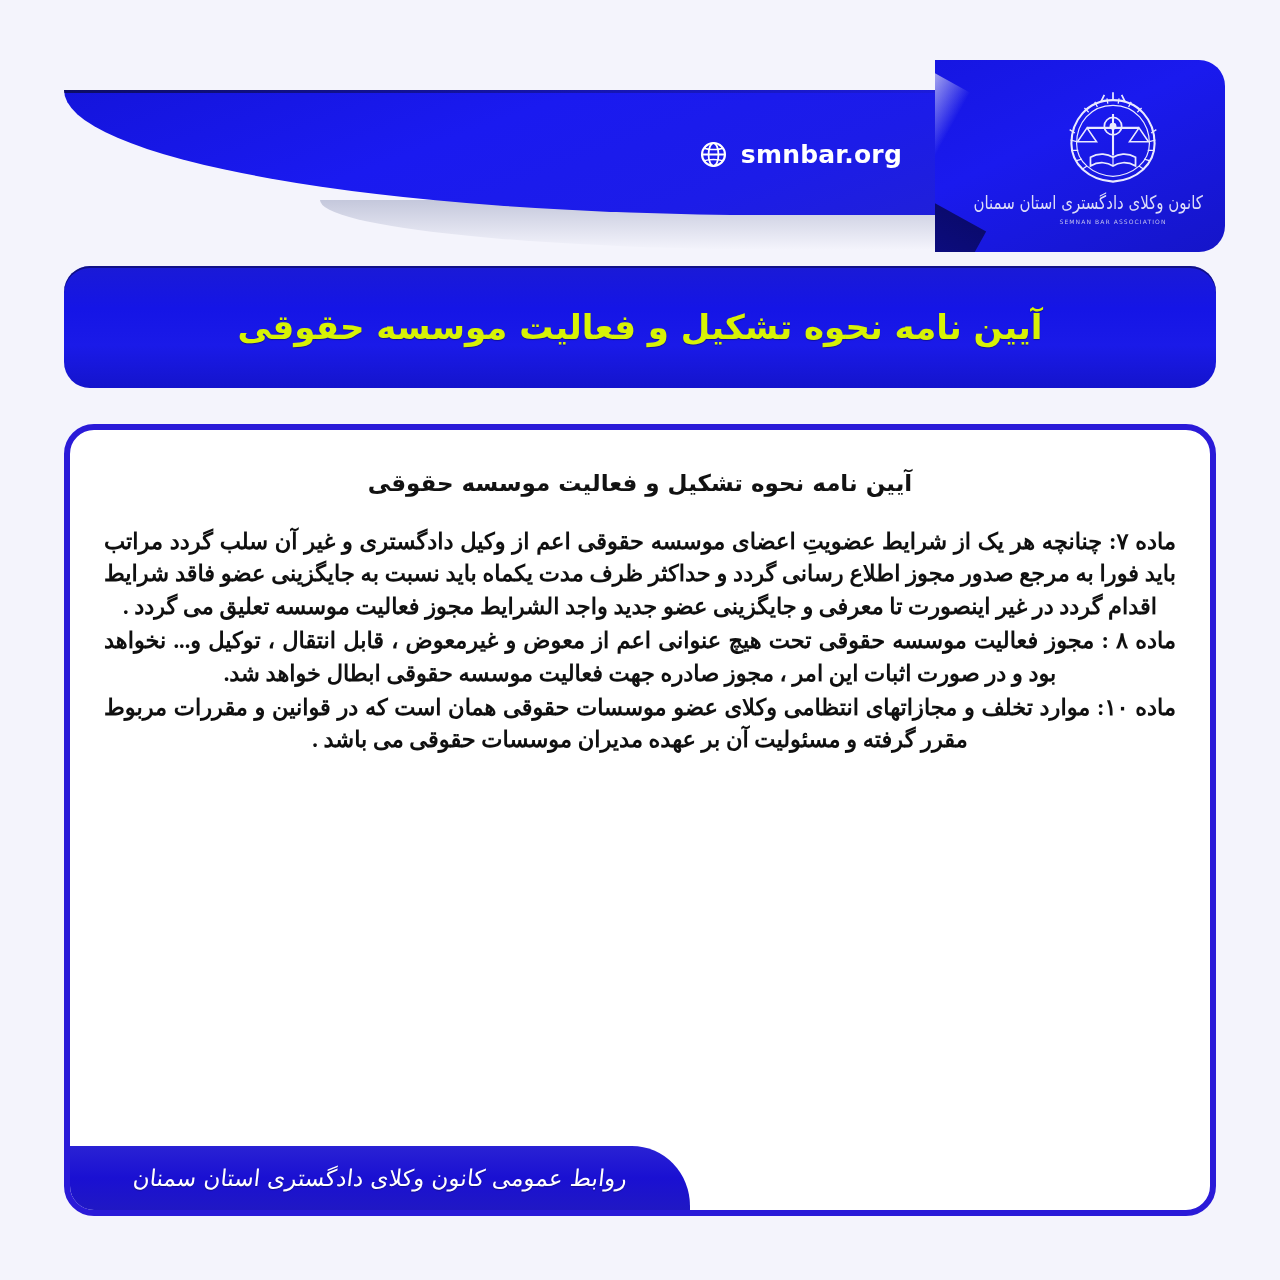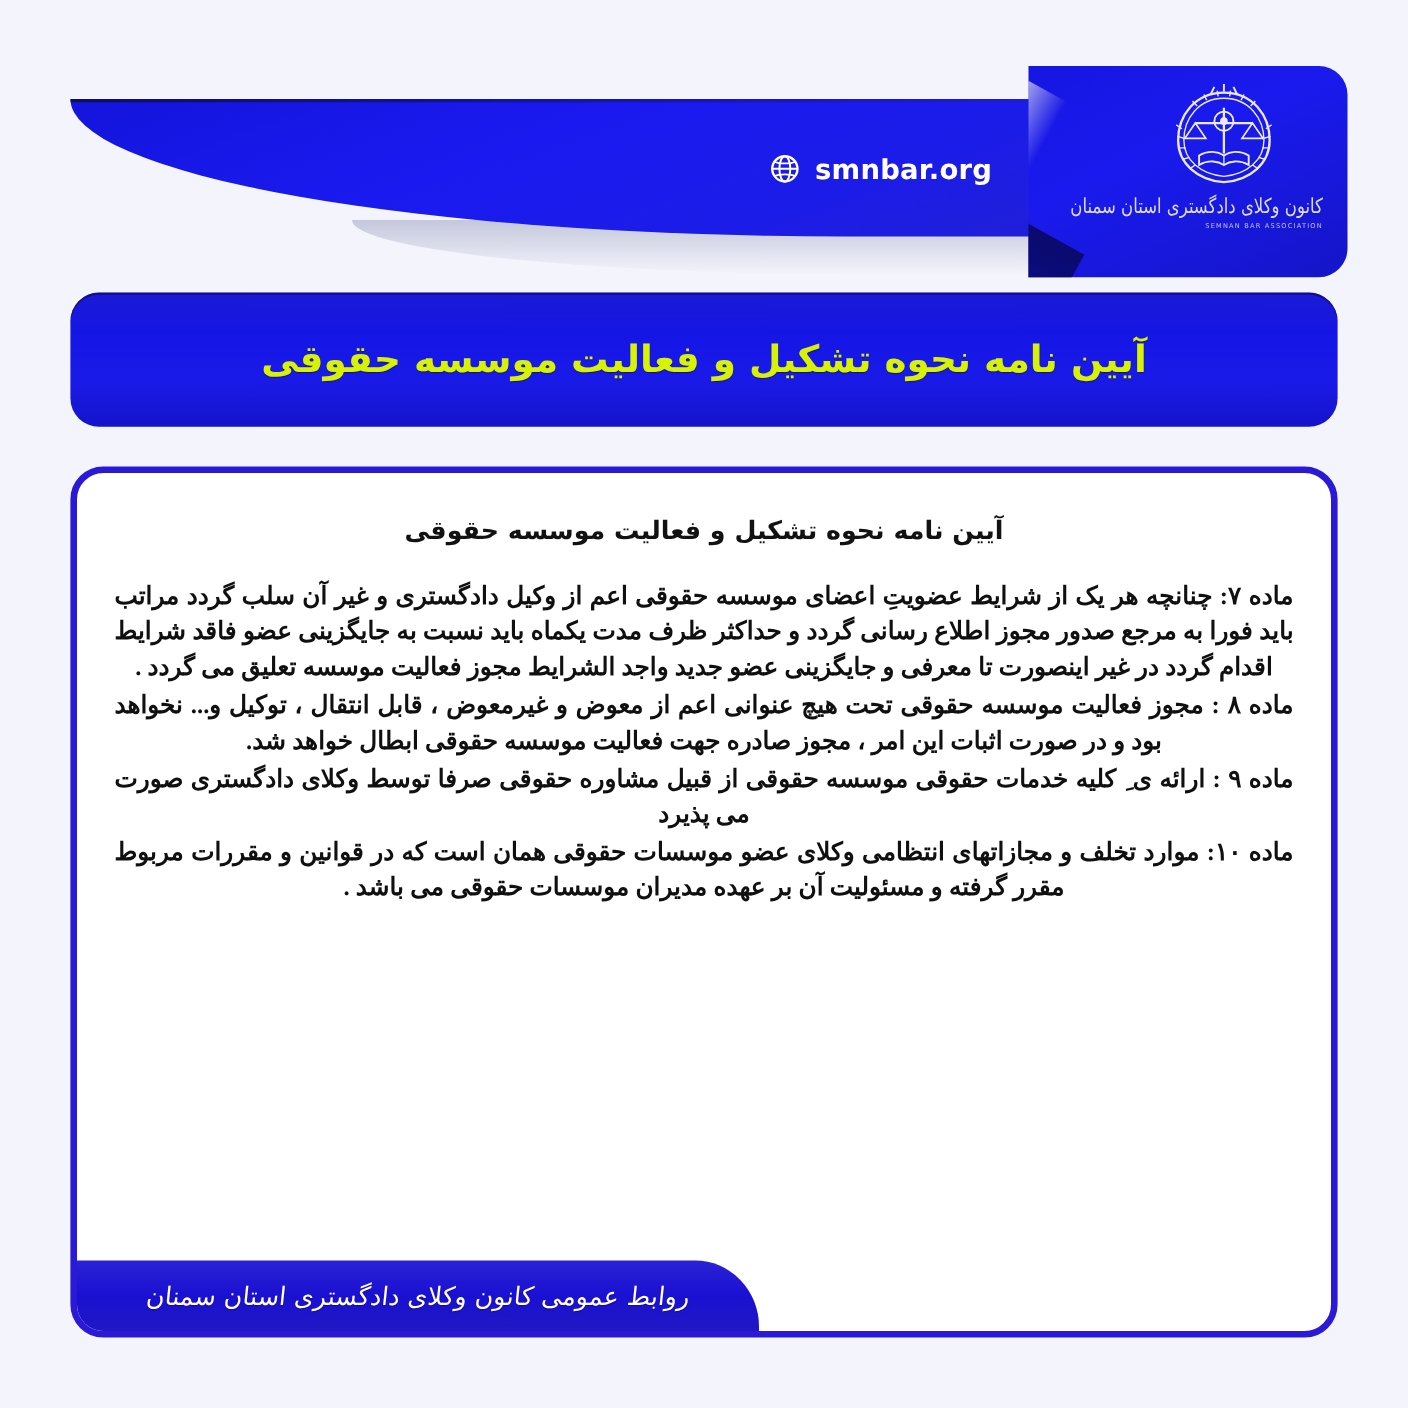--- a/index.html
+++ b/index.html
@@ -48,20 +48,21 @@
     top: 0;
     width: 100%;
     height: 3px;
     background: linear-gradient(90deg, rgba(12,12,80,.85), rgba(30,30,190,.25));
   }
   .url-inner {
     position: absolute;
     right: 62px;
     top: 50px;
     display: flex;
+    align-items: center;
     gap: 14px;
     direction: ltr;
   }
   .globe-icon {
     width: 27px;
     height: 27px;
     display: block;
   }
   .url-text {
     color: #ffffff;
@@ -114,23 +115,23 @@
     top: 60px;
     width: 230px;
     height: 230px;
     background: linear-gradient(180deg, #0a0a6e, #1414c0);
     transform: rotate(29deg);
     transform-origin: top left;
   }
   .logo-wrap {
     position: absolute;
     right: 22px;
-    top: 12px;
+    top: 28px;
     width: 180px;
-    text-align: right;
+    text-align: center;
     z-index: 3;
   }
   .logo-emblem {
     width: 104px;
     height: 104px;
     margin: 0 auto;
     display: block;
   }
   .logo-fa {
     margin-top: 2px;
@@ -295,21 +296,20 @@
   <div class="title-bar">
     <div class="title-text">آیین نامه نحوه تشکیل و فعالیت موسسه حقوقی</div>
   </div>
 
   <div class="card">
     <div class="card-body">
       <div class="doc-heading">آیین نامه نحوه تشکیل و فعالیت موسسه حقوقی</div>
 
       <p class="para">ماده ۷: چنانچه هر یک از  شرایط عضویتِ اعضای موسسه حقوقی اعم از وکیل دادگستری و غیر آن  سلب گردد مراتب باید فورا به مرجع صدور مجوز اطلاع رسانی گردد و  حداکثر ظرف مدت یکماه باید نسبت به جایگزینی عضو فاقد شرایط اقدام گردد در غیر اینصورت تا معرفی و جایگزینی عضو جدید واجد الشرایط مجوز فعالیت موسسه تعلیق می گردد .</p>
       <p class="para">ماده ۸ : مجوز فعالیت موسسه حقوقی تحت هیچ عنوانی اعم از معوض و غیرمعوض ، قابل انتقال ، توکیل و... نخواهد بود  و در صورت اثبات این امر ، مجوز صادره جهت فعالیت موسسه حقوقی ابطال خواهد شد.</p>
-      <p class="para">ماده ۹ : ارائه ی ِ کلیه خدمات حقوقی موسسه حقوقی  از قبیل مشاوره حقوقی صرفا توسط وکلای دادگستری صورت می پذیرد</p>
       <p class="para">ماده ۱۰: موارد تخلف و مجازاتهای انتظامی وکلای عضو  موسسات حقوقی همان است که در قوانین و مقررات مربوط مقرر گرفته و مسئولیت آن بر عهده مدیران موسسات حقوقی می باشد .</p>
     </div>
 
     <div class="footer-banner">
       <span class="footer-text">روابط عمومی کانون وکلای دادگستری استان سمنان</span>
     </div>
   </div>
 
 </div>
 

